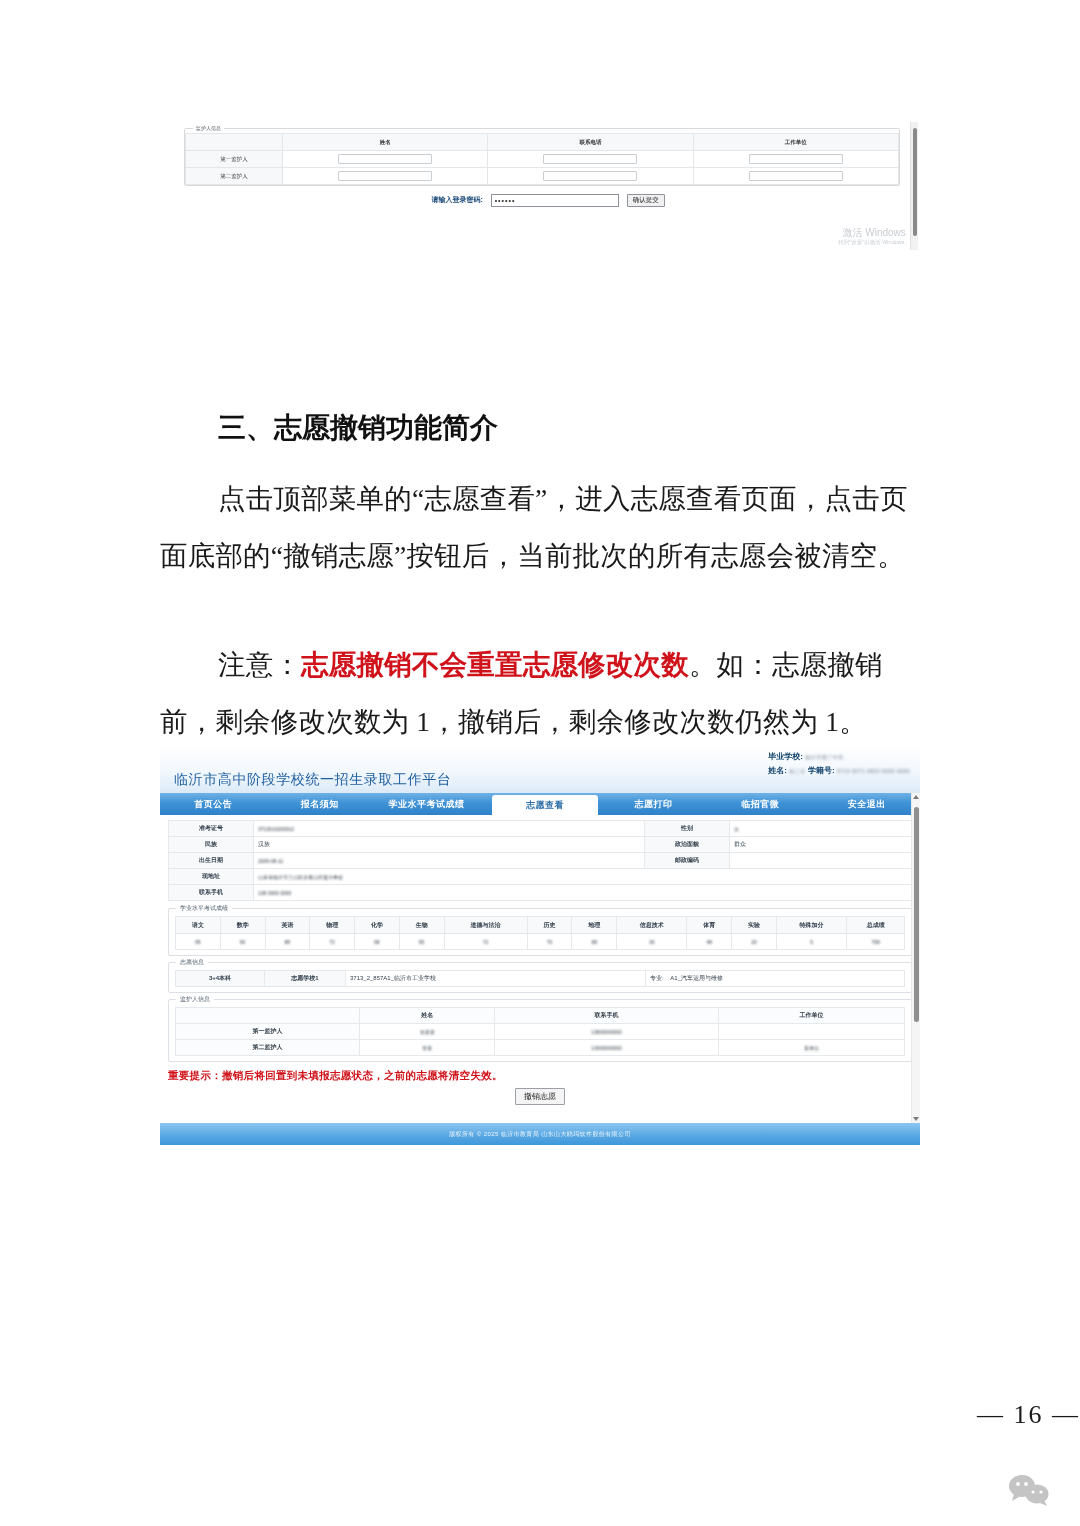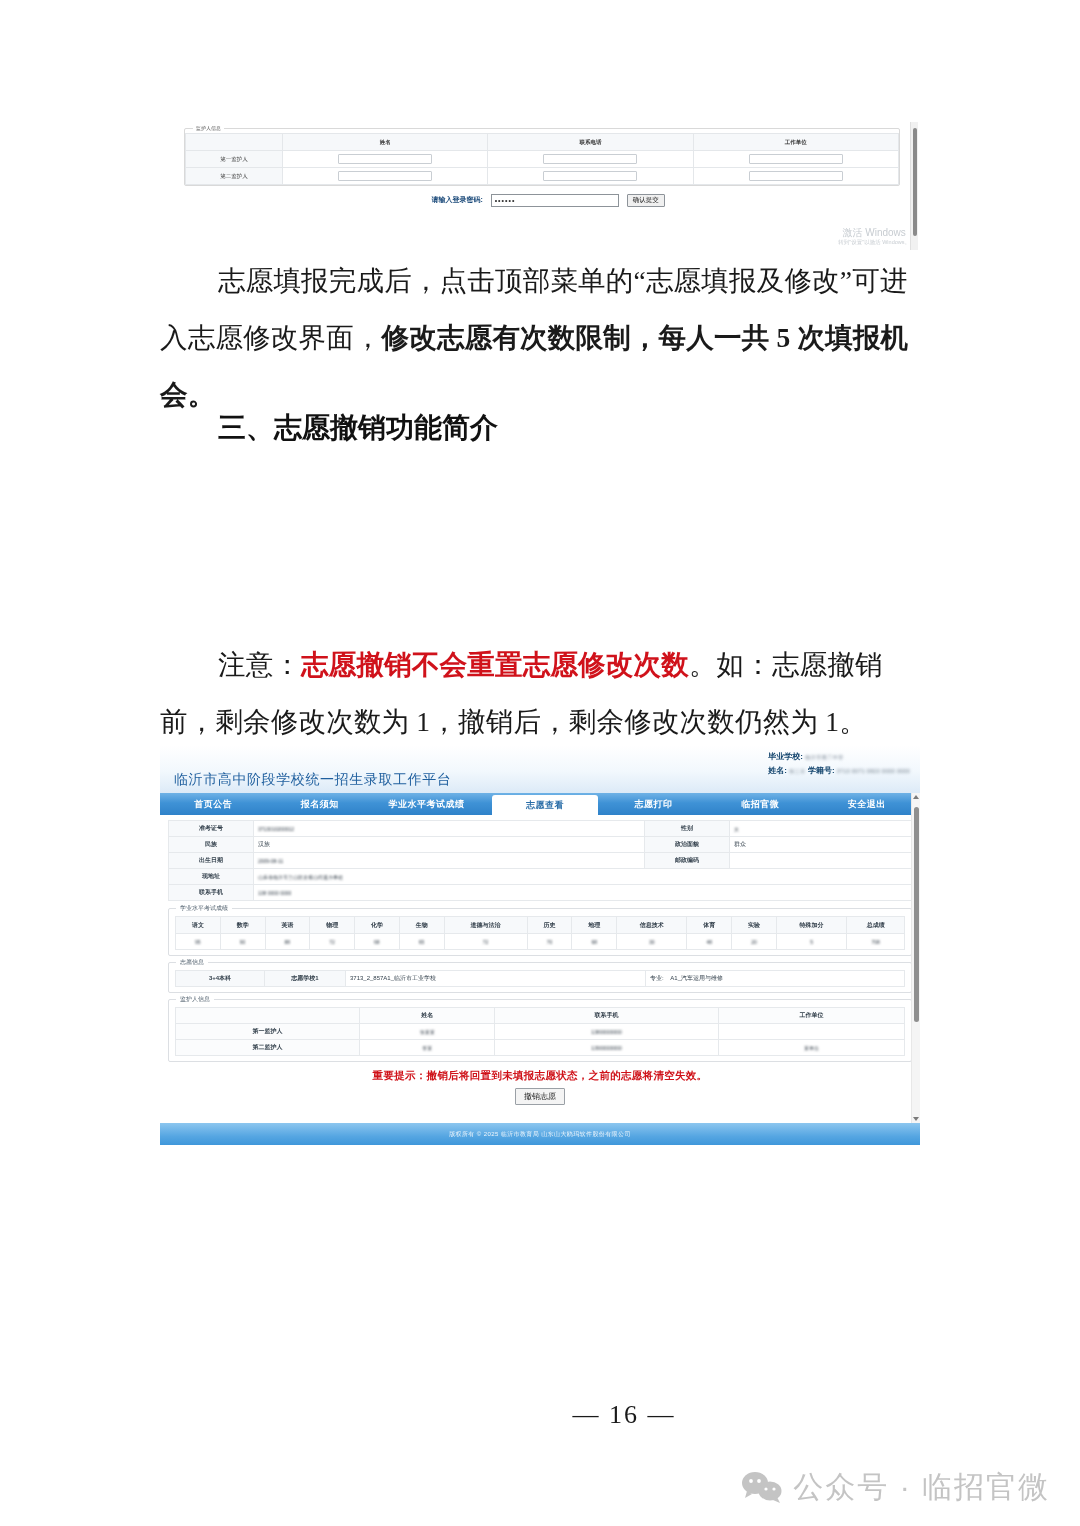--- a/index.html
+++ b/index.html
@@ -121,21 +121,21 @@
   td.key{background:#f7f9fb;font-weight:bold;text-align:center;width:76px;color:#2d3a46;}
   td.val{background:#fff;}
   .sc-tab td{text-align:center;}
   .sc-tab tr.h td{background:#f7f9fb;font-weight:bold;color:#2d3a46;height:14px;}
   .sc-tab tr.v td{height:13px;}
   .gd-tab td{text-align:center;}
   .gd-tab tr.h td{background:#fbfcfd;font-weight:bold;color:#2d3a46;}
   .gd-tab td.rk{background:#fbfcfd;font-weight:bold;text-align:center;}
   .zy-row td{height:15px;}
   .warn{
-    text-align:center;color:#cf1118;font-weight:bold;font-size:10.5px;
+    text-align:left;color:#cf1118;font-weight:bold;font-size:10.5px;
     font-family:"Liberation Sans",sans-serif;margin-top:7px;letter-spacing:.3px;
   }
   .cancel-btn{
     display:block;margin:5px auto 0 auto;border:1px solid #9aa0a6;background:#f4f4f4;
     font-size:8px;color:#1f1f1f;padding:2px 8px;border-radius:1px;
     font-family:"Liberation Sans",sans-serif;
   }
   .s2-foot{
     position:absolute;left:0;right:0;bottom:0;height:22px;
     background:linear-gradient(180deg,#8cc6ef 0%,#56a6e2 60%,#3f97da 100%);
@@ -152,21 +152,21 @@
   .s2-sbar i{position:absolute;left:1.5px;width:5px;background:#8f8f8f;border-radius:3px;}
   .s2-sbar .up,.s2-sbar .dn{
     position:absolute;left:1px;width:0;height:0;border-left:3px solid transparent;
     border-right:3px solid transparent;
   }
   .s2-sbar .up{top:2px;border-bottom:4px solid #7a7a7a;}
   .s2-sbar .dn{bottom:2px;border-top:4px solid #7a7a7a;}
 
   
   .pageno{
-    position:absolute;left:0;right:0;top:1400px;text-align:center;padding-left:168px;
+    position:absolute;left:0;right:0;top:1400px;text-align:right;padding-left:168px;
     font-size:26px;color:#1a1a1a;font-family:"Liberation Serif",serif;letter-spacing:2px;
   }
   .wechat{
     position:absolute;right:30px;bottom:18px;display:flex;align-items:center;gap:10px;
     color:#c4c4c4;
   }
   .wechat .wtxt{
     font-size:30px;font-family:"Liberation Sans",sans-serif;letter-spacing:2px;color:#c4c4c4;
   }
 </style>
@@ -226,28 +226,28 @@
         <div class="w1">激活 Windows</div>
         <div class="w2">转到"设置"以激活 Windows。</div>
       </div>
 
       <div class="sbar">
         <i style="top:6px;height:108px;"></i>
       </div>
     </div>
   </div>
 
-  <div class="txtblock" style="top:252px;">
-    <p class="p ind"><span>志愿填报完成后，点击顶部菜单的“志愿填报及修改”可进入志愿修改界面，</span><span class="b">修改志愿有次数限制，每人一共 5 次填报机会。</span></p>
-  </div>
 
   <div class="txtblock" style="top:400px;">
     <p class="head3">三、志愿撤销功能简介</p>
   </div>
 
+  <div class="txtblock" style="top:470px;">
+    <p class="p ind">点击顶部菜单的“志愿查看”，进入志愿查看页面，点击页面底部的“撤销志愿”按钮后，当前批次的所有志愿会被清空。</p>
+  </div>
 
   <div class="txtblock" style="top:636px;">
     <p class="p ind"><span>注意：</span><span class="red">志愿撤销不会重置志愿修改次数</span><span>。如：志愿撤销前，剩余修改次数为 1，撤销后，剩余修改次数仍然为 1。</span></p>
   </div>
 
   <div class="shot2">
 
     <div class="s2-head">
       <div class="s2-title">临沂市高中阶段学校统一招生录取工作平台</div>
       <div class="s2-stu">
@@ -416,16 +416,15 @@
     <svg width="42" height="34" viewBox="0 0 42 34">
       <ellipse cx="14" cy="12" rx="13" ry="11" fill="#c4c4c4"></ellipse>
       <polygon points="6,20 4,27 11,23" fill="#c4c4c4"></polygon>
       <ellipse cx="29" cy="20" rx="11.5" ry="9.5" fill="#c4c4c4"></ellipse>
       <polygon points="36,26 39,32 32,29" fill="#c4c4c4"></polygon>
       <circle cx="10" cy="10" r="1.9" fill="#ffffff"></circle>
       <circle cx="18" cy="10" r="1.9" fill="#ffffff"></circle>
       <circle cx="25" cy="18" r="1.6" fill="#ffffff"></circle>
       <circle cx="33" cy="18" r="1.6" fill="#ffffff"></circle>
     </svg>
-    <span class="wtxt">公众号 · 临招官微</span>
   </div>
 
 </div>
 
 </body></html>

